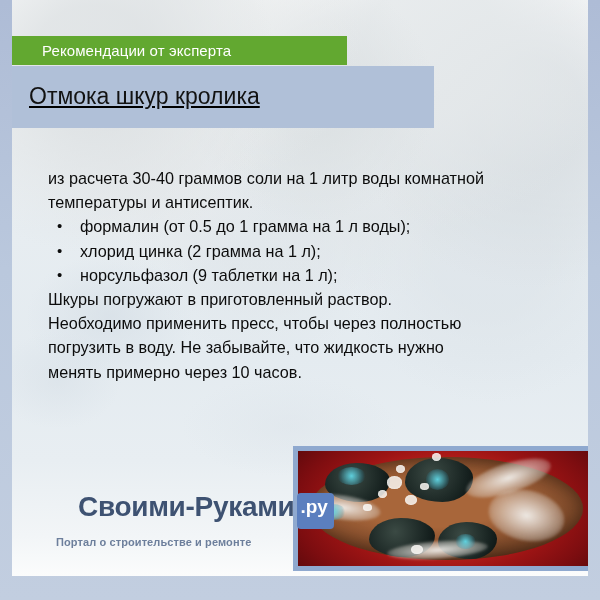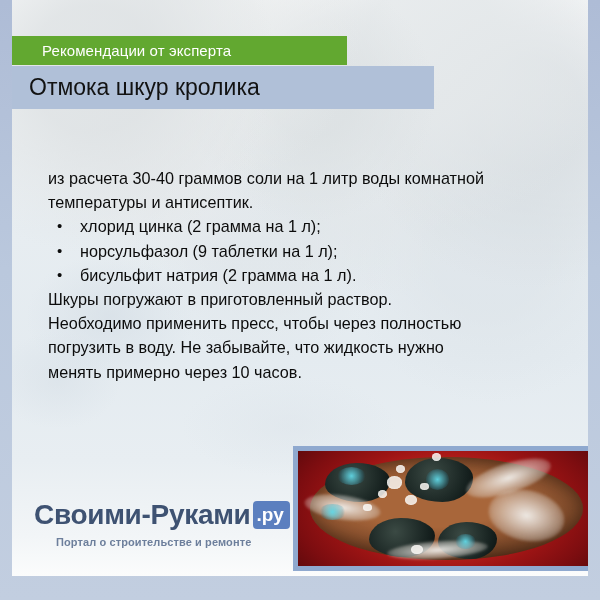--- a/index.html
+++ b/index.html
@@ -96,26 +96,27 @@
     letter-spacing: 0.1px;
     white-space: nowrap;
   }
 
   
   .title-band {
     position: absolute;
     left: 0;
     top: 66px;
     width: 422px;
-    height: 43px;
+    height: 62px;
     background: #b0c0d8;
     display: flex;
     align-items: center;
     box-sizing: border-box;
     padding-left: 17px;
+    text-decoration: underline;
   }
   .title-text {
     color: #121212;
     font-size: 23px;
     line-height: 1.1;
     white-space: nowrap;
   }
 
   
   .body-copy {
@@ -241,36 +242,37 @@
   .watermark {
     position: absolute;
     left: 22px;
     bottom: 28px;
     display: flex;
     flex-direction: column;
     align-items: flex-start;
   }
   .logo-row {
     display: flex;
+    margin-left: 44px;
   }
   .logo-word {
     font-size: 28px;
     font-weight: bold;
     color: #3e5272;
     letter-spacing: -0.3px;
     line-height: 1;
   }
   .logo-badge {
     margin-left: 2px;
     background: #5b7fbf;
     color: #ffffff;
     font-size: 19px;
     font-weight: bold;
     line-height: 1;
-    padding: 4px 6px 5px 4px;
+    padding: 4px 6px 13px 4px;
     border-radius: 4px;
   }
   .logo-tagline {
     margin-top: 7px;
     margin-left: 22px;
     font-size: 11px;
     font-weight: bold;
     color: #6d7f9c;
     letter-spacing: 0.1px;
   }
@@ -292,23 +294,23 @@
 
     <div class="title-band">
       <span class="title-text">Отмока шкур кролика</span>
     </div>
 
     <div class="body-copy">
       <p>из расчета 30-40 граммов соли на 1 литр воды комнатной</p>
       <p>температуры и антисептик.</p>
 
       <ul class="bullet-list">
+        <li>формалин (от 0.5 до 1 грамма на 1 л воды);</li>
         <li>хлорид цинка (2 грамма на 1 л);</li>
         <li>норсульфазол (9 таблетки на 1 л);</li>
-        <li>бисульфит натрия (2 грамма на 1 л).</li>
       </ul>
 
       <p>Шкуры погружают в приготовленный раствор.</p>
       <p>Необходимо применить пресс, чтобы через полностью</p>
       <p>погрузить в воду. Не забывайте, что жидкость нужно</p>
       <p>менять примерно через 10 часов.</p>
     </div>
 
     <div class="photo-frame">
       <div class="photo" aria-label="Шкуры, замоченные в красном тазу с соляным раствором">

